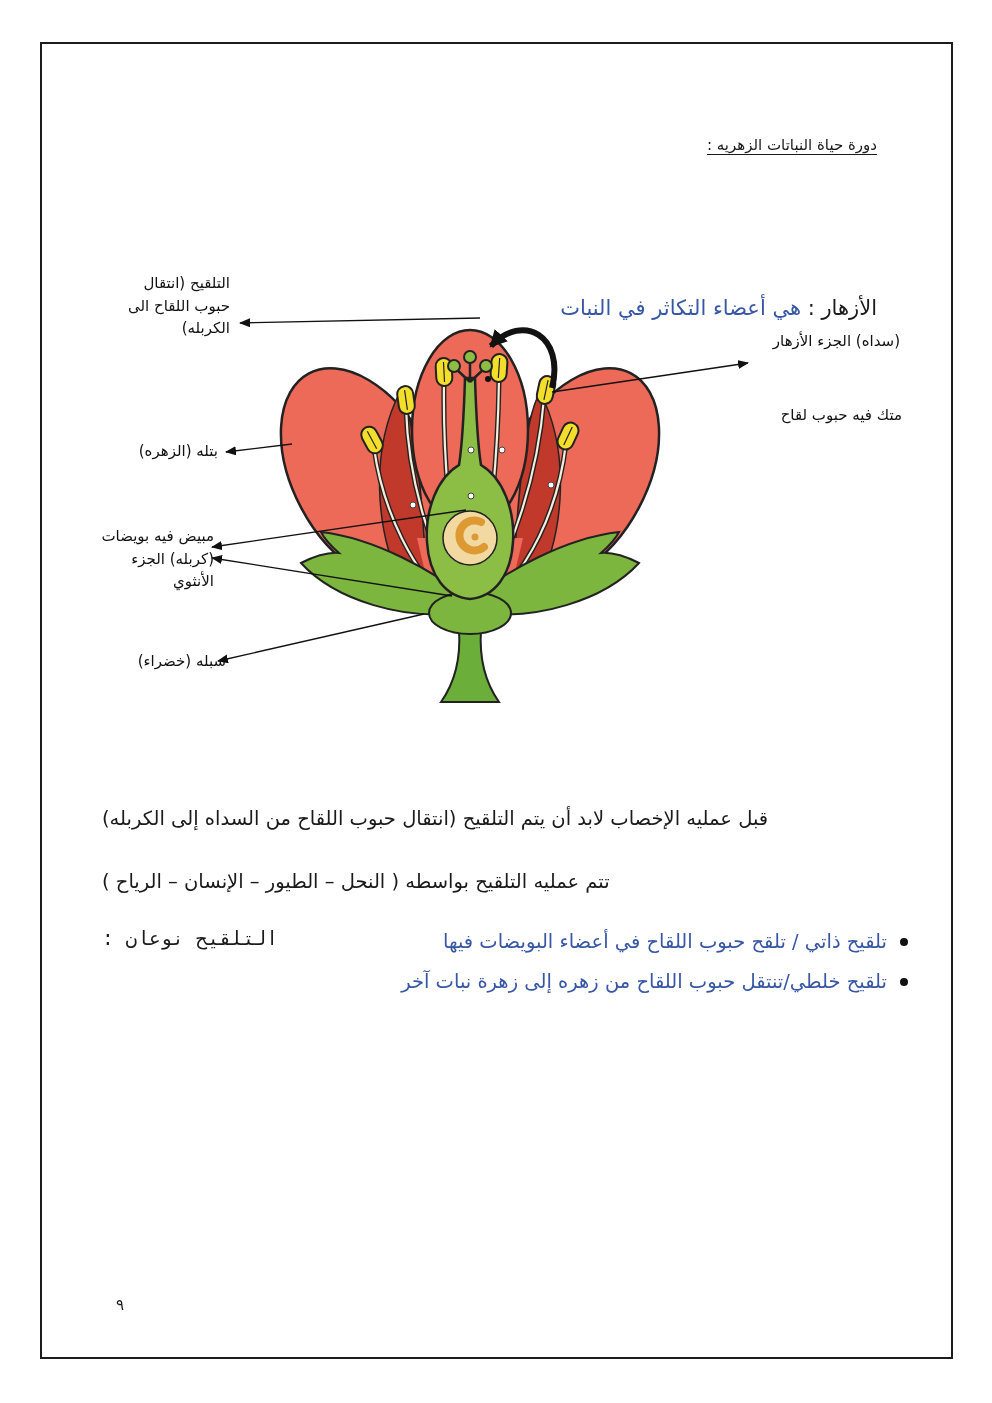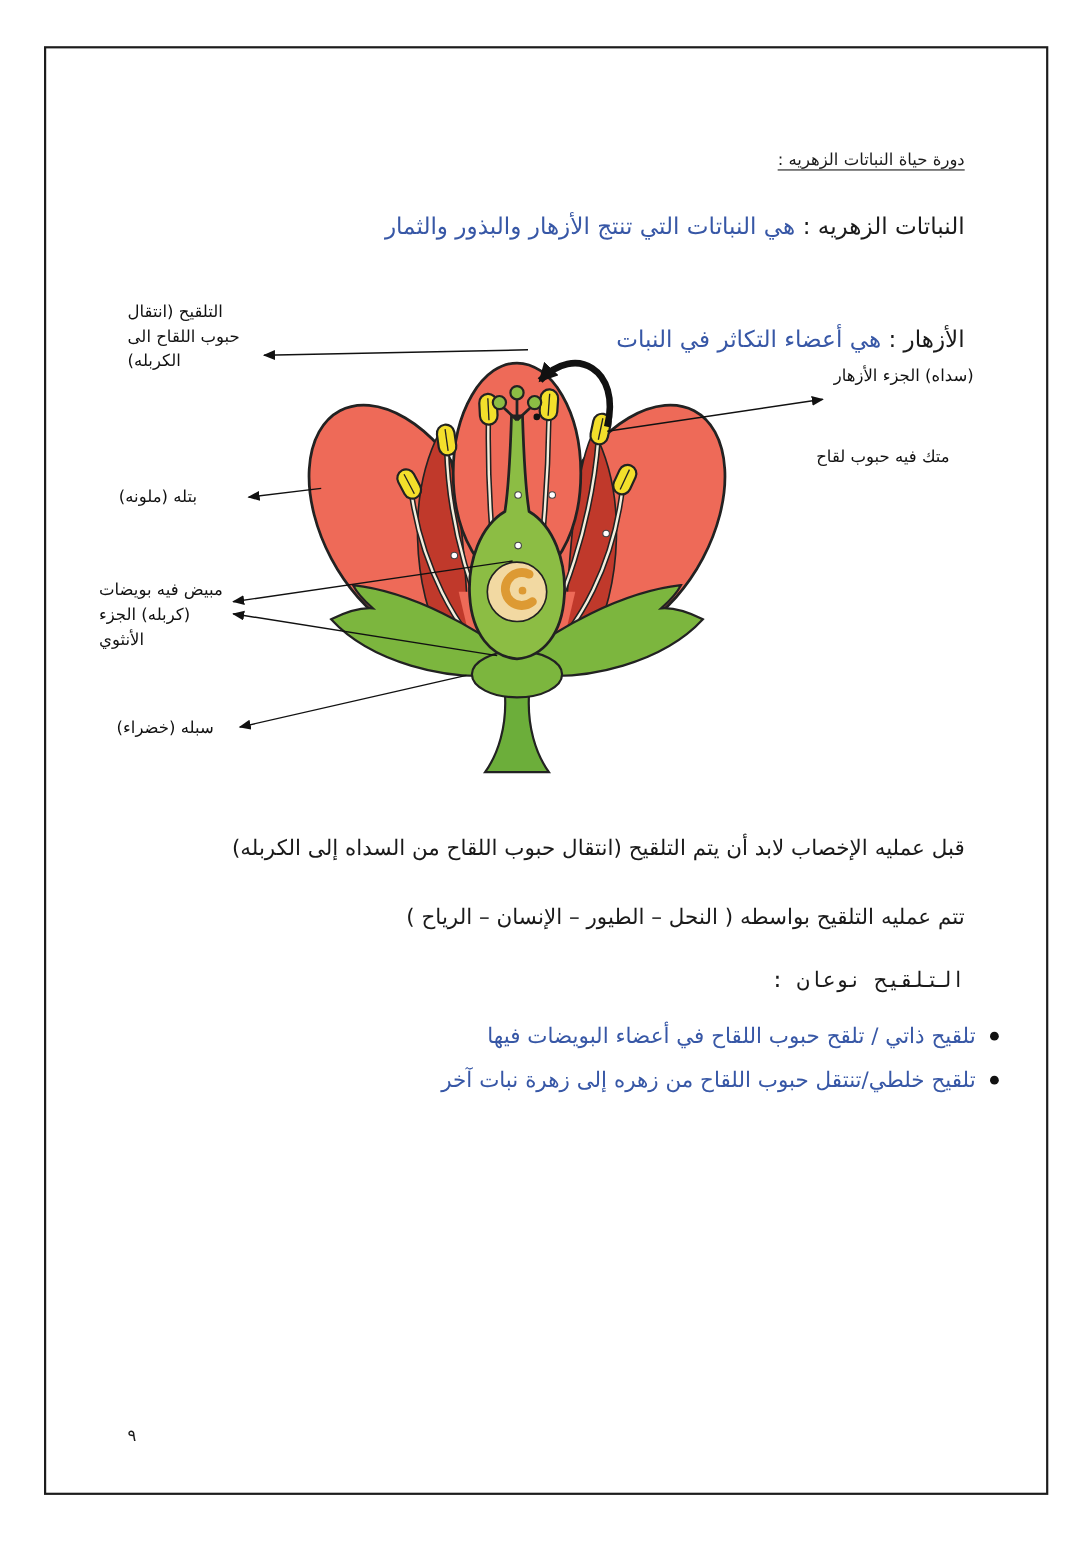--- a/index.html
+++ b/index.html
@@ -5,39 +5,36 @@
   html,body{margin:0;padding:0;background:#ffffff;}
   body{width:992px;height:1403px;position:relative;font-family:"DejaVu Sans",sans-serif;color:#1a1a1a;}
   .page{position:absolute;inset:0;background:#fff;overflow:hidden;}
   .page-border{position:absolute;left:40px;top:42px;width:909px;height:1313px;border:2px solid #1c1c1c;}
   .abs{position:absolute;}
   .rtl{direction:rtl;unicode-bidi:embed;}
   .title{right:115px;top:136px;font-size:15px;text-decoration:underline;text-underline-offset:4px;}
   .intro{right:115px;font-size:21px;white-space:nowrap;}
   .intro .lead{color:#1a1a1a;}
   .blue{color:var(--accent_blue,#3757a6);}
-  .para{right:115px;width:775px;font-size:19.5px;text-align:right;line-height:1.45;}
+  .para{right:115px;width:775px;font-size:19.5px;text-align:left;line-height:1.45;margin-top:48px;}
   .bullets{right:84px;width:830px;}
   .bullet-row{display:flex;align-items:center;gap:13px;margin-bottom:17px;font-size:19.5px;}
   .dot{width:8px;height:8px;border-radius:50%;background:#111;flex:0 0 auto;}
-  .dia-label{font-size:15px;line-height:1.5;text-align:left;color:#111;}
+  .dia-label{font-size:15px;line-height:1.5;text-align:right;color:#111;}
   .page-num{left:116px;top:1296px;font-size:15px;}
   .arrows{pointer-events:none;}
 </style>
 </head>
 <body>
 
 <div class="page">
   <div class="page-border"></div>
 
   <div class="abs title rtl">دورة حياة النباتات الزهريه :</div>
 
-  <div class="abs intro rtl" style="top:194px;">
-    <span class="lead">النباتات الزهريه : </span><span class="blue">هي النباتات التي تنتج الأزهار والبذور والثمار</span>
-  </div>
   <div class="abs intro rtl" style="top:254px;margin-top:42px;">
     <span class="lead">الأزهار : </span><span class="blue">هي أعضاء التكاثر في النبات</span>
   </div>
 
   <svg class="abs" style="left:255px;top:300px;" width="420" height="410" viewBox="0 0 420 410">
 
     <g stroke="#222" stroke-width="2.5" fill="#ee6a58">
       <ellipse cx="108" cy="175" rx="70" ry="115" transform="rotate(-28 108 175)"></ellipse>
       <ellipse cx="322" cy="175" rx="70" ry="115" transform="rotate(28 322 175)"></ellipse>
     </g>
@@ -149,21 +146,21 @@
       <line x1="292" y1="174" x2="226" y2="182" marker-end="url(#lblHead)"></line>
       <line x1="466" y1="240" x2="212" y2="277" marker-end="url(#lblHead)"></line>
       <line x1="452" y1="326" x2="212" y2="288" marker-end="url(#lblHead)"></line>
       <line x1="424" y1="344" x2="218" y2="391" marker-end="url(#lblHead)"></line>
     </g>
   </svg>
 
   <div class="abs dia-label rtl" style="left:116px;top:272px;width:114px;">التلقيح (انتقال حبوب اللقاح الى الكربله)</div>
   <div class="abs dia-label rtl" style="left:758px;top:330px;width:142px;">(سداه) الجزء الأزهار</div>
   <div class="abs dia-label rtl" style="left:742px;top:404px;width:160px;">متك فيه حبوب لقاح</div>
-  <div class="abs dia-label rtl" style="left:108px;top:440px;width:110px;">بتله (ملونه)</div>
+  <div class="abs dia-label rtl" style="left:108px;top:440px;width:110px;">بتله (الزهره)</div>
   <div class="abs dia-label rtl" style="left:90px;top:525px;width:124px;">مبيض فيه بويضات (كربله) الجزء الأنثوي</div>
   <div class="abs dia-label rtl" style="left:106px;top:650px;width:120px;">سبله (خضراء)</div>
 
   <div class="abs para rtl" style="top:757px;">قبل عمليه الإخصاب لابد أن يتم التلقيح (انتقال حبوب اللقاح من السداه إلى الكربله)</div>
   <div class="abs para rtl" style="top:820px;">تتم عمليه التلقيح بواسطه ( النحل – الطيور – الإنسان – الرياح )</div>
   <div class="abs para rtl" style="top:878px;font-family:Liberation Mono, monospace;">التلقيح نوعان :</div>
 
   <div class="abs bullets rtl" style="top:930px;">
     <div class="bullet-row">
       <span class="dot"></span>

